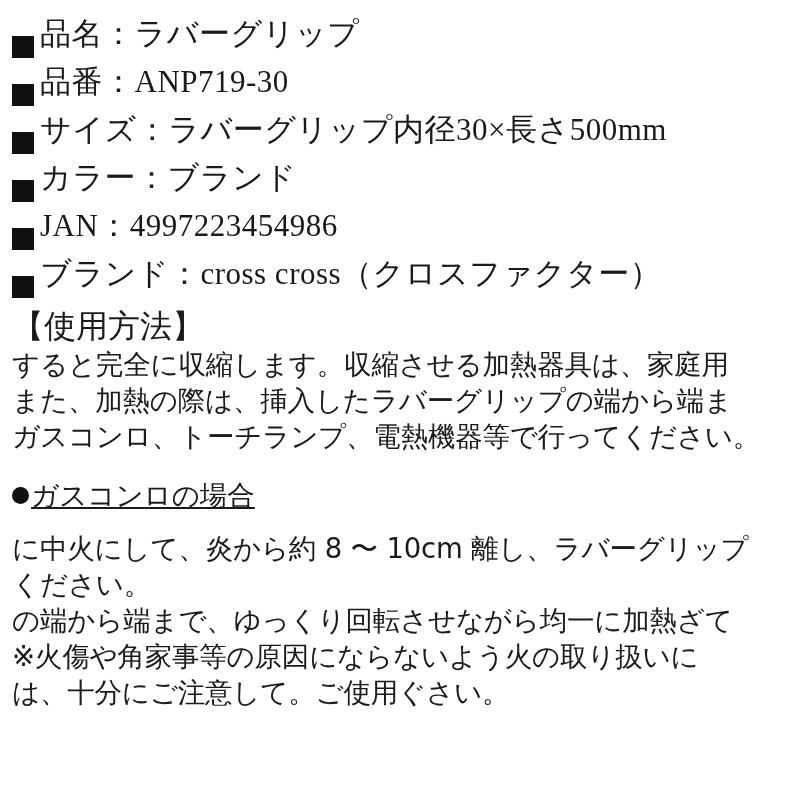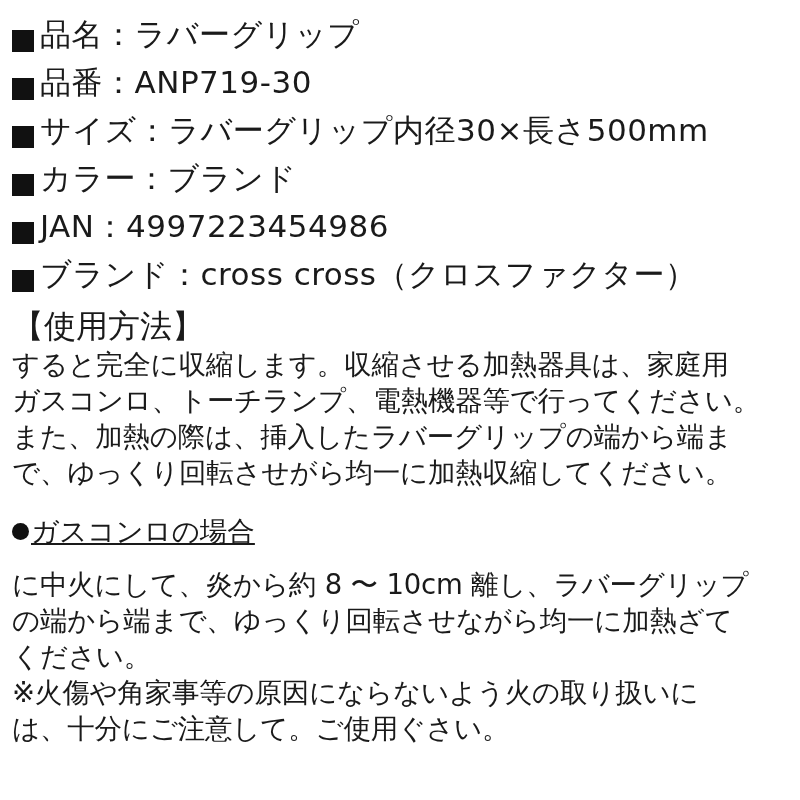--- a/index.html
+++ b/index.html
@@ -23,25 +23,26 @@
   }
 
   
   .spec-list {
     margin: 0;
     padding: 0;
     list-style: none;
   }
   .spec-item {
     display: flex;
-    align-items: center;
+    align-items: flex-end;
     font-size: 31px;
     line-height: 48px;
     letter-spacing: 0.5px;
     white-space: nowrap;
+    font-family: Liberation Serif, serif;
   }
   .bullet {
     display: inline-block;
     width: 22px;
     height: 22px;
     background: #111111;
     margin: 13px 6px 0 6px;
     flex: 0 0 auto;
   }
   .spec-text {
@@ -115,35 +116,34 @@
     <li class="spec-item">
       <span class="bullet"></span>
       <span class="spec-text">ブランド：cross cross（クロスファクター）</span>
     </li>
   </ul>
 
   <div class="usage-head">【使用方法】</div>
 
   <div class="para">
     <div>すると完全に収縮します。収縮させる加熱器具は、家庭用</div>
+    <div>また、加熱の際は、挿入したラバーグリップの端から端ま</div>
     <div>ガスコンロ、トーチランプ、電熱機器等で行ってください。</div>
-    <div>また、加熱の際は、挿入したラバーグリップの端から端ま</div>
-    <div>で、ゆっくり回転させがら均一に加熱収縮してください。</div>
   </div>
 
   <div class="gap"></div>
 
   <div class="sub-head">
     <span class="dot"></span><span>ガスコンロの場合</span>
   </div>
 
   <div class="para">
     <div>に中火にして、炎から約 8 〜 10cm 離し、ラバーグリップ</div>
+    <div>ください。</div>
     <div>の端から端まで、ゆっくり回転させながら均一に加熱ざて</div>
-    <div>ください。</div>
   </div>
 
   <div class="para">
     <div>※火傷や角家事等の原因にならないよう火の取り扱いに</div>
     <div>は、十分にご注意して。ご使用ぐさい。</div>
   </div>
 
 </div>
 
 </body></html>

